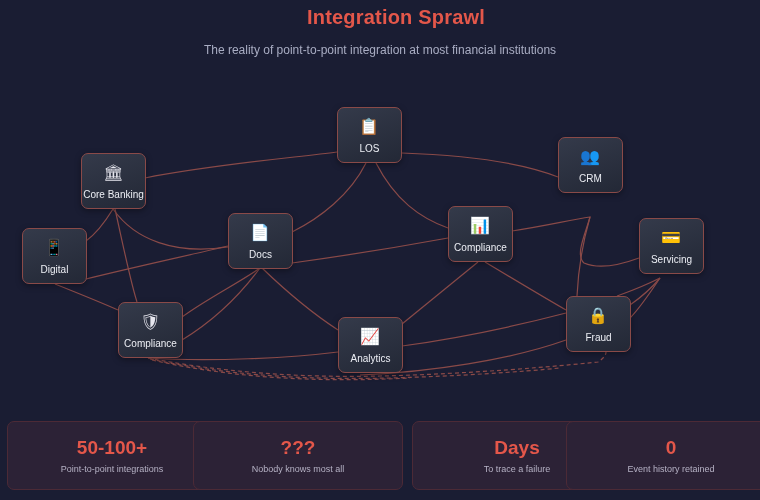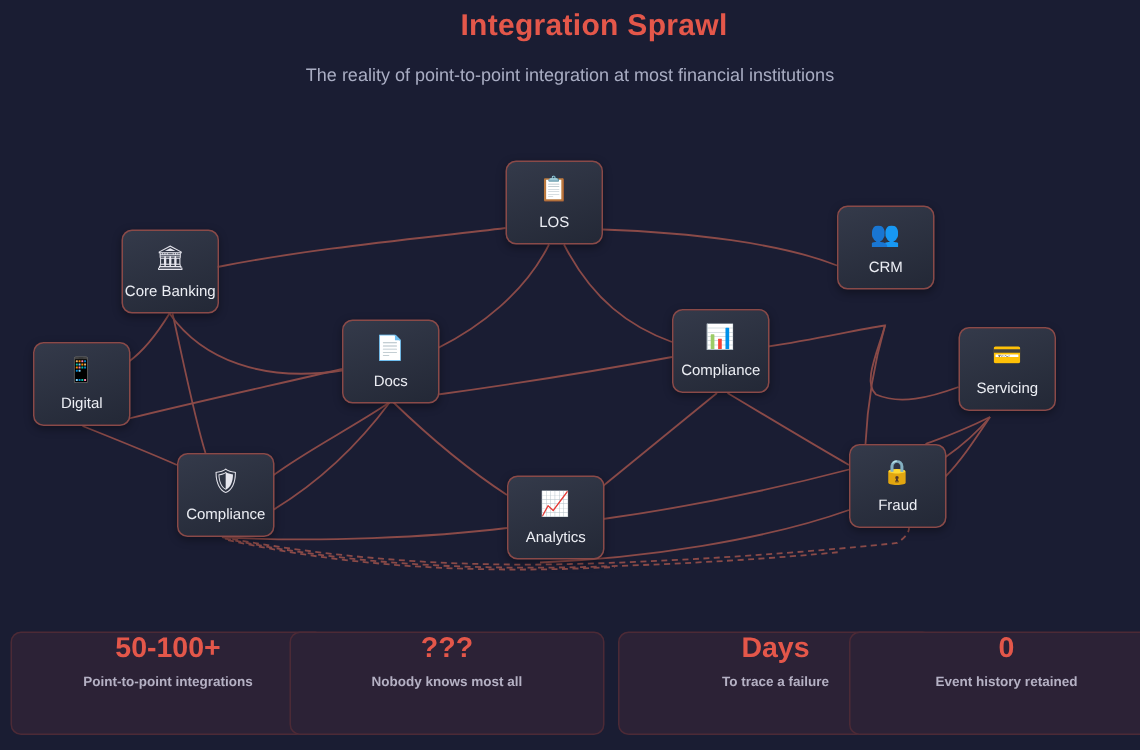--- a/index.html
+++ b/index.html
@@ -27,24 +27,24 @@
     box-shadow: 0 2px 6px rgba(0,0,0,0.35);
     display: flex; flex-direction: column; align-items: center; justify-content: center;
     cursor: pointer;
   }
   .node .icon { font-size: 16px; line-height: 18px; height: 20px; margin-top: 2px; }
   .node .label { font-size: 10px; color: #eceef4; margin-top: 5px; white-space: nowrap; }
   .stat {
     position: absolute; top: 421px; width: 210px; height: 69px;
     border: 1px solid #4c2a36; border-radius: 7px;
     background: #2c2236;
-    display: flex; flex-direction: column; align-items: center; justify-content: flex-start;
+    display: flex; flex-direction: column; align-items: center; justify-content: center;
   }
   .stat .value { font-size: 19px; font-weight: bold; color: #e4574a; line-height: 22px; }
-  .stat .caption { font-size: 9px; color: #b5b1c4; margin-top: 5px; font-weight: bold; }
+  .stat .caption { font-size: 9px; color: #b5b1c4; margin-top: 5px; }
 </style>
 </head>
 <body>
 
 <div class="title">Integration Sprawl</div>
 <div class="subtitle">The reality of point-to-point integration at most financial institutions</div>
 
 <svg class="wires" viewBox="0 0 760 500">
   <g fill="none" stroke="#8a4a48" stroke-width="1.2">
 

